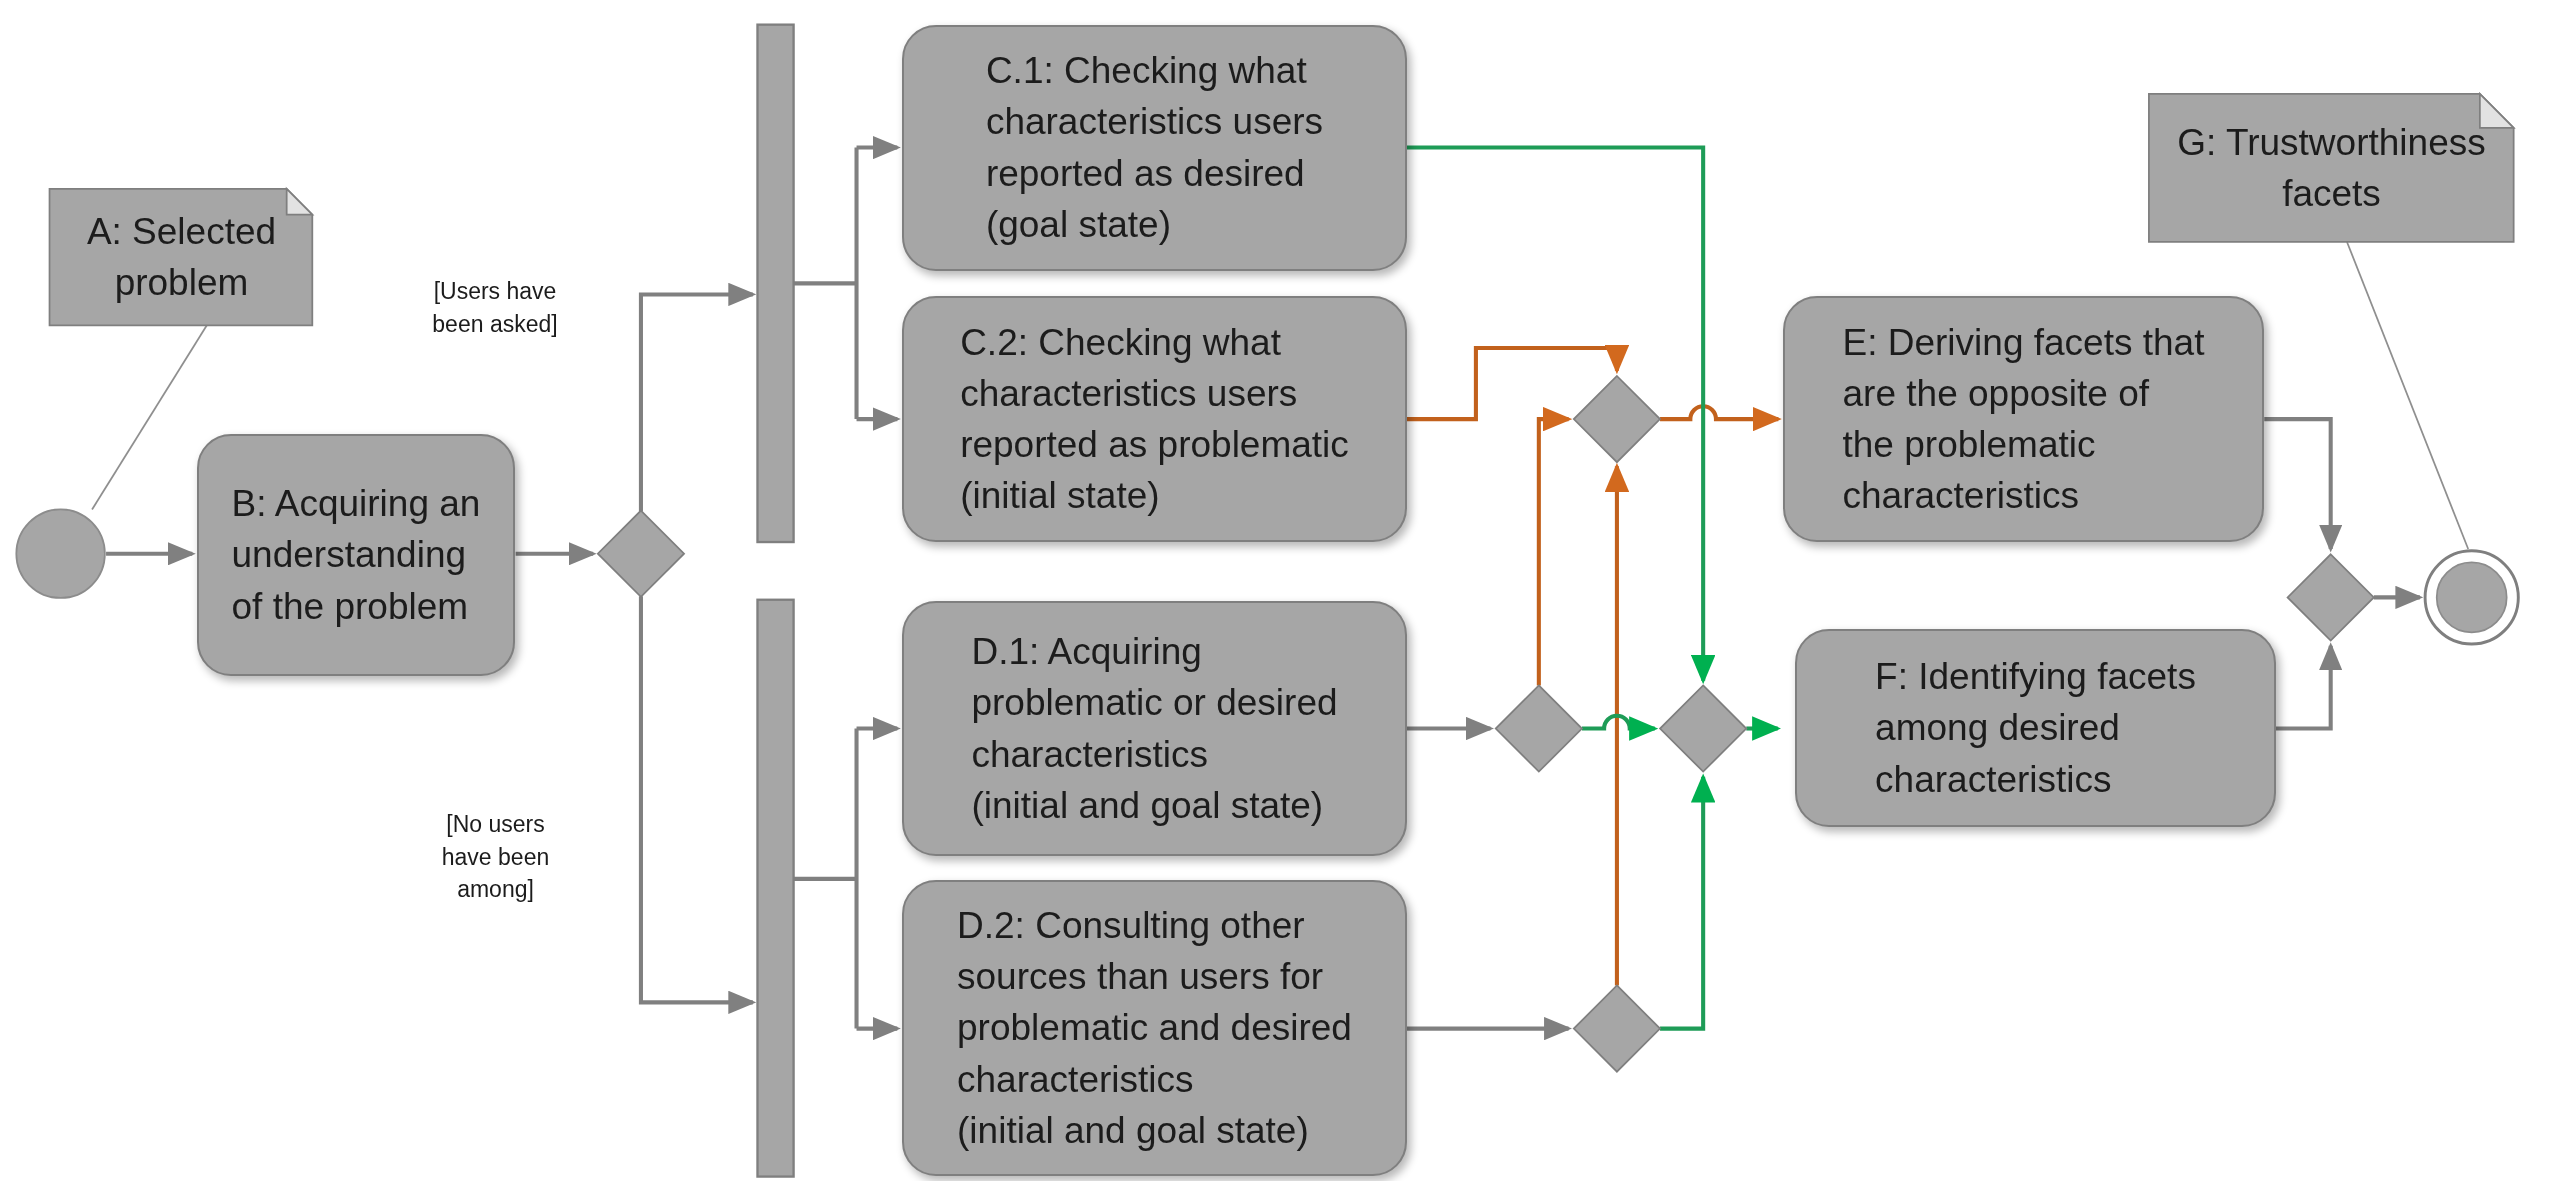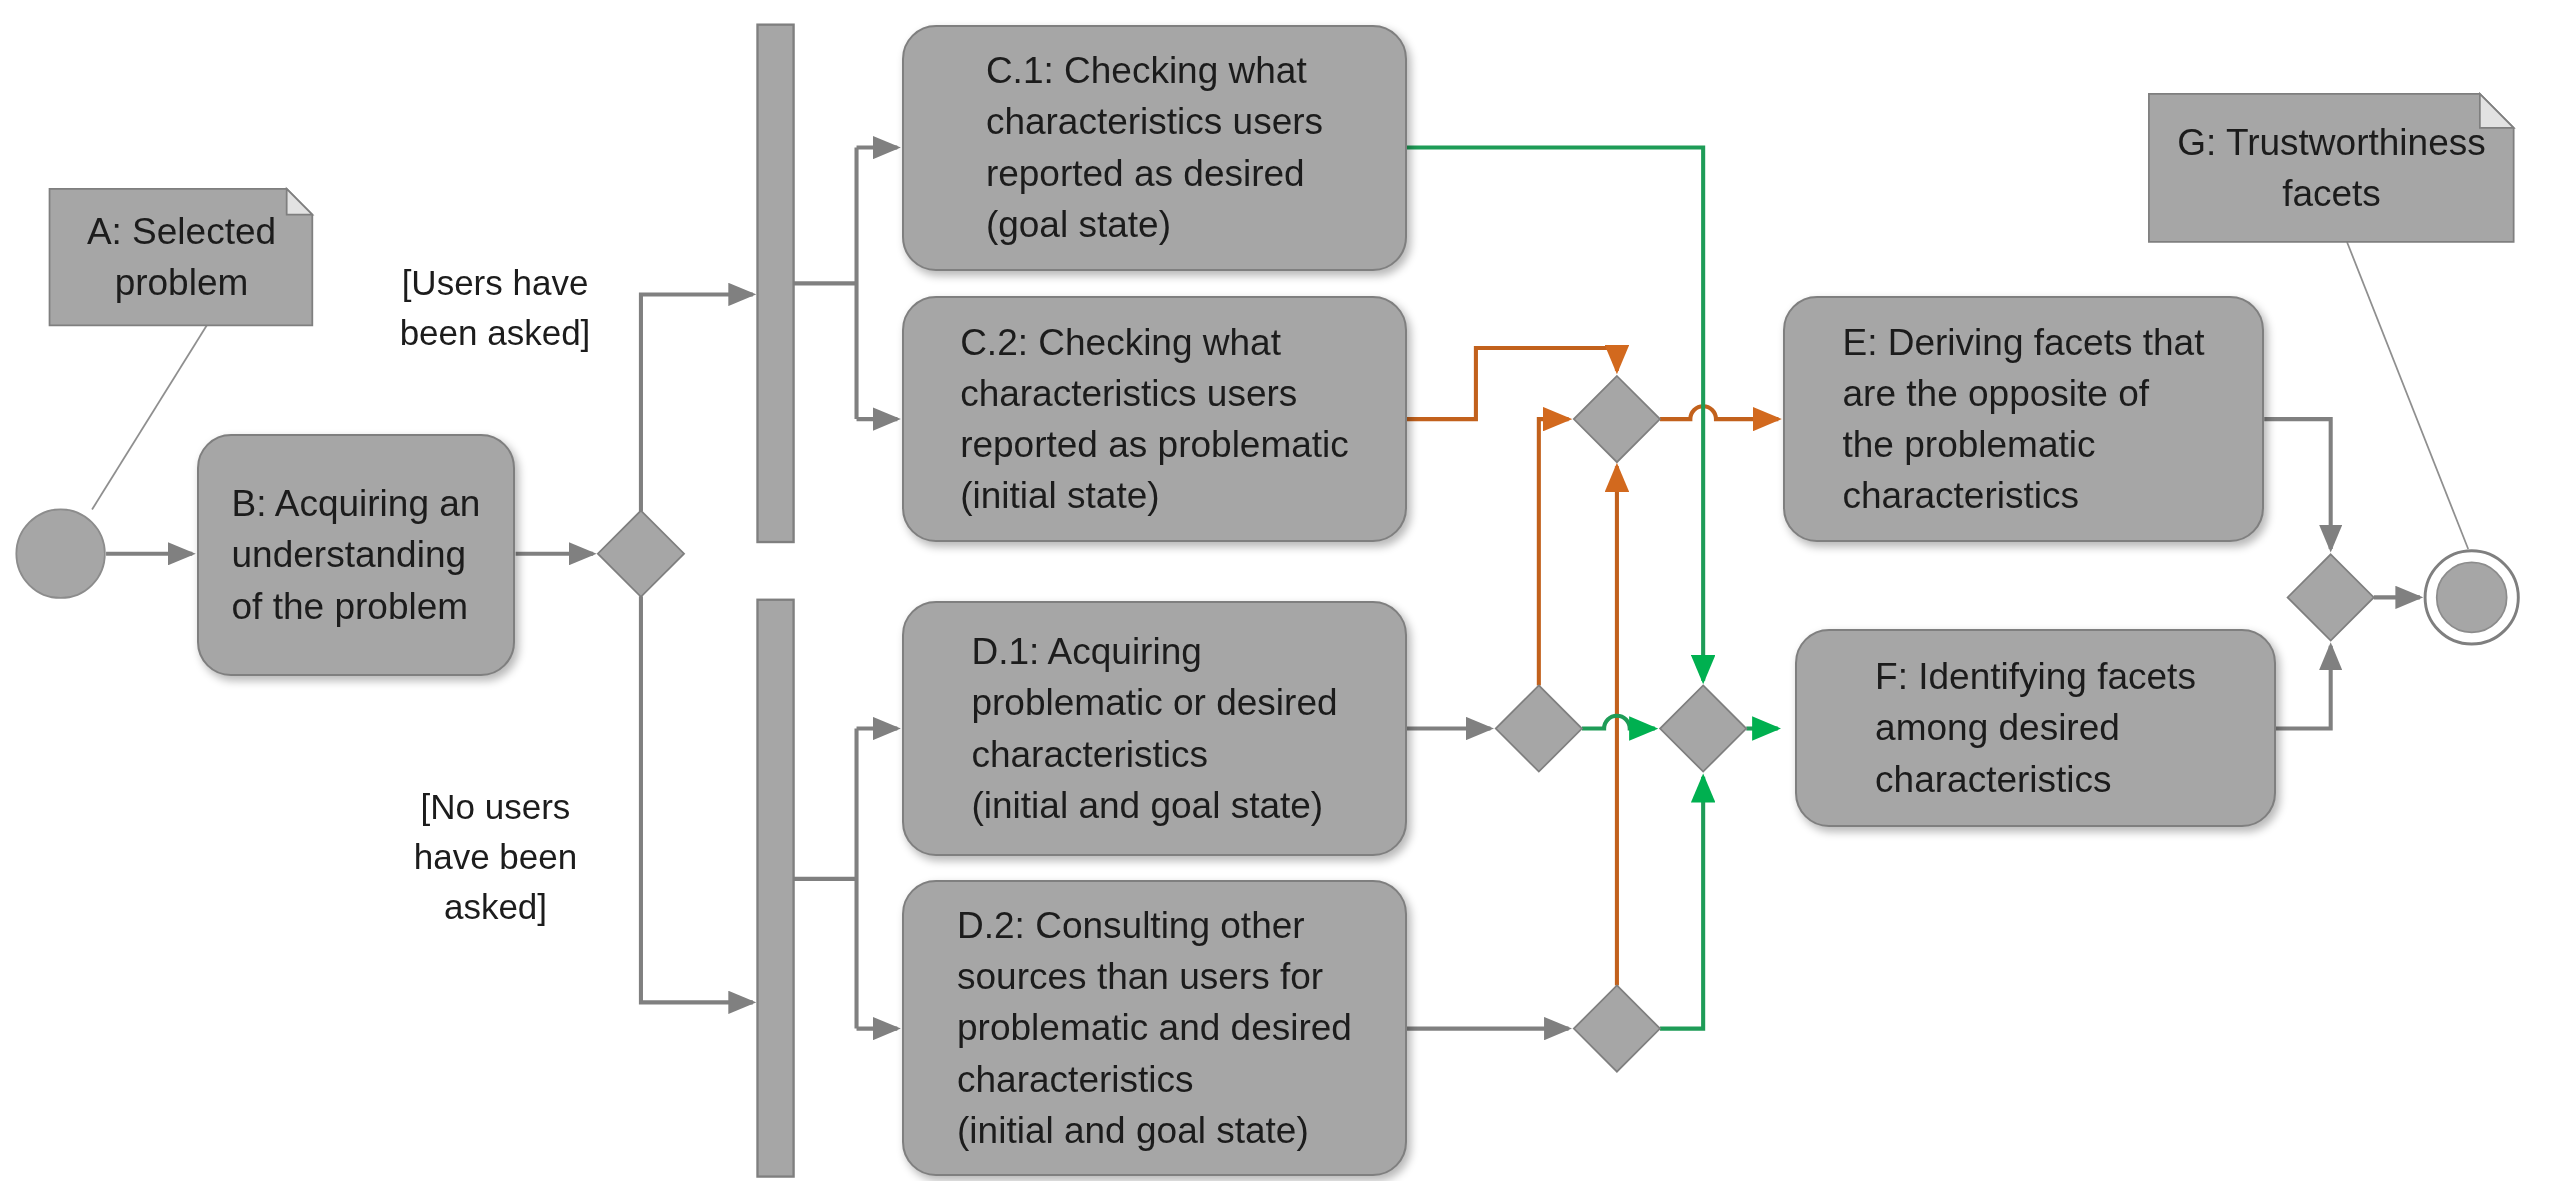--- a/index.html
+++ b/index.html
@@ -10,21 +10,21 @@
     position:absolute;background:#A6A6A6;border:2.3px solid #7F7F7F;border-radius:34px;
     display:flex;align-items:center;justify-content:center;text-align:left;
     white-space:pre-line;color:#1c1c1c;font-size:37px;line-height:1.38;
     box-sizing:border-box;box-shadow:3.5px 4.1px 8.2px rgba(0,0,0,0.28);
   }
   .notetext,.elabel{
     position:absolute;display:flex;align-items:center;justify-content:center;
     text-align:center;white-space:pre-line;color:#1c1c1c;
   }
   .notetext{font-size:37px;line-height:1.38;}
-  .elabel{font-size:35px;line-height:1.42;}
+  .elabel{font-size:23px;line-height:1.42;}
 </style>
 </head>
 <body>
 
 <div class="canvas">
 
   <svg class="layer" viewBox="0 0 4421 2028">
     <defs>
       <marker id="mgray" markerUnits="userSpaceOnUse" markerWidth="48" markerHeight="40" viewBox="0 0 48 40" refX="42" refY="20" orient="auto">
         <path d="M0,0 L48,20 L0,40 Z" fill="#808080"></path>
@@ -132,16 +132,16 @@
 problem</div>
 
   <div class="notetext" style="left:2149px;top:94px;width:365px;height:148px;">G: Trustworthiness
 facets</div>
 
   <div class="elabel" style="left:361px;top:261px;width:268px;height:93px;">[Users have
 been asked]</div>
 
   <div class="elabel" style="left:376px;top:790px;width:239px;height:134px;">[No users
 have been
-asked]</div>
+among]</div>
 
 </div>
 
 
 </body></html>

